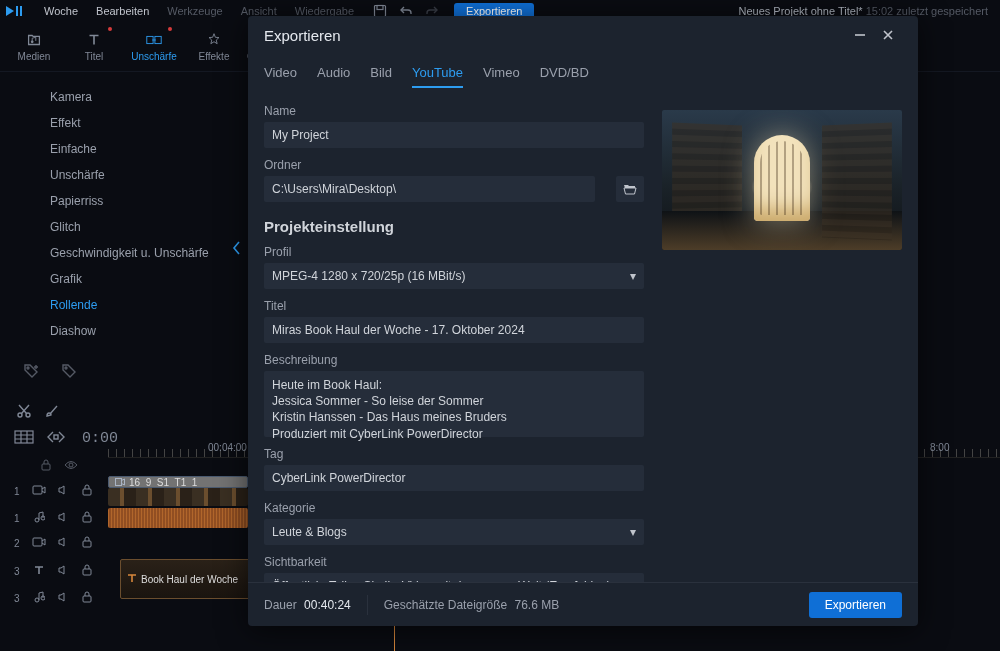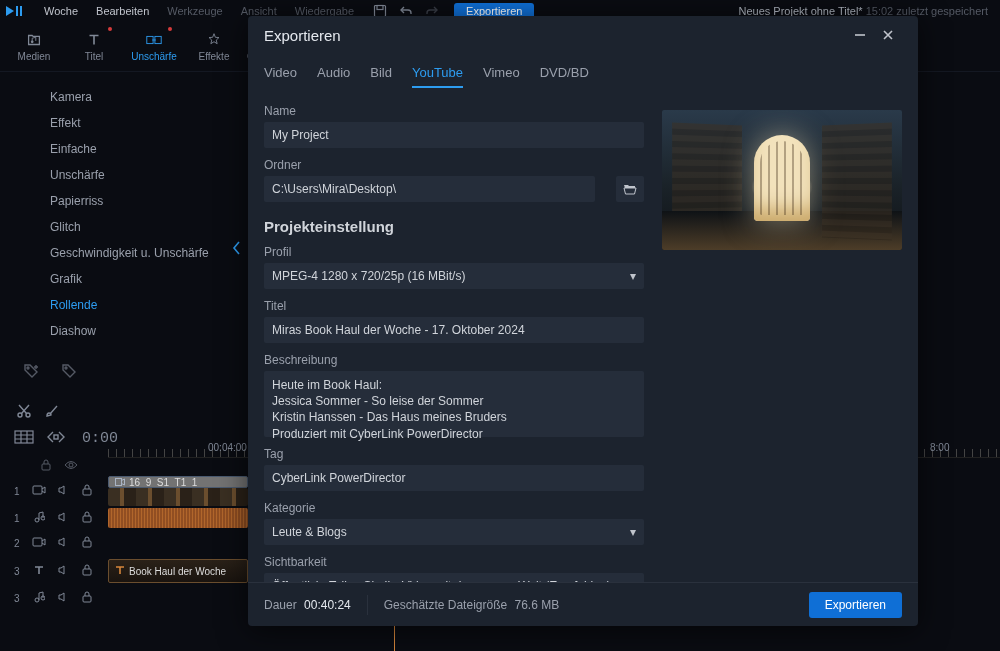--- a/index.html
+++ b/index.html
@@ -348,21 +348,21 @@
               <path d="M2 3 h8 M6 3 v7"></path>
             </svg></span>
         <span class="tico"><svg width="12" height="12" viewBox="0 0 12 12" fill="none" stroke="#808896">
               <path d="M2 4 h2 l3 -2 v8 l-3 -2 h-2 Z"></path>
             </svg></span>
         <span class="tico"><svg width="10" height="12" viewBox="0 0 10 12" fill="none" stroke="#808896">
               <rect x="1" y="5" width="8" height="6" rx="1"></rect>
               <path d="M3 5 V3 a2 2 0 0 1 4 0 v2"></path>
             </svg></span>
       </div>
-      <div class="tl-clip titleclip" style="left:108px;width:140px;height:24px;top:3px">
+      <div class="tl-clip titleclip" style="left:120px;width:140px;height:40px;top:3px">
         <span class="cicon" style="color:#d6863b"><svg width="10" height="10" viewBox="0 0 10 10" fill="none" stroke="currentColor" stroke-width="1.6">
               <path d="M1 2 h8 M5 2 v7"></path>
             </svg></span>
         <span>Book Haul der Woche</span>
       </div>
     </div>
     <div class="tl-row">
       <div class="tl-row-head">
         <span class="num">3</span>
         <span class="tico"><svg width="12" height="12" viewBox="0 0 12 12" fill="none" stroke="#808896">

